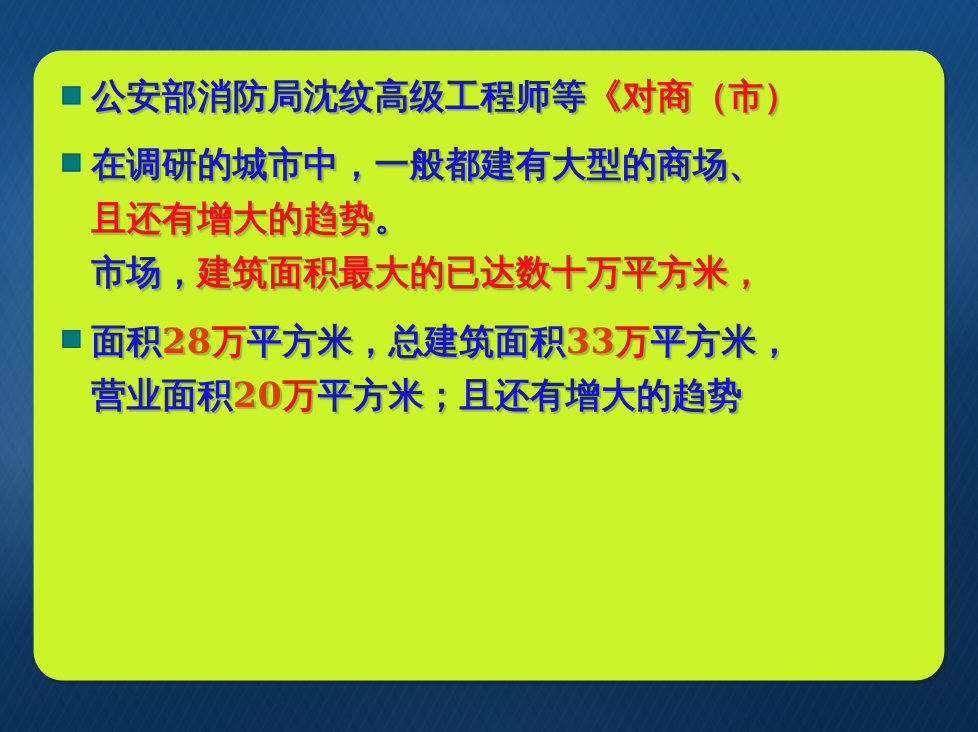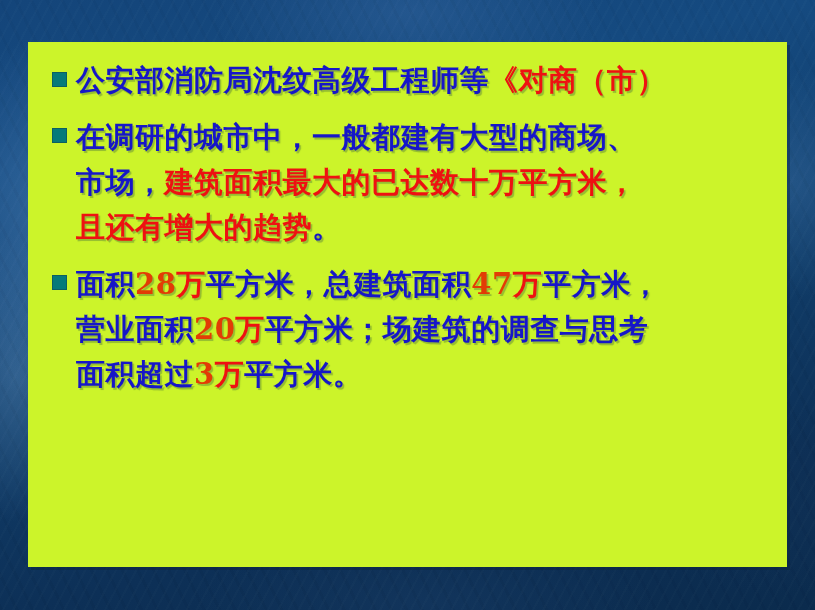--- a/index.html
+++ b/index.html
@@ -55,20 +55,21 @@
   #content-panel {
     position: absolute;
     left: 28px;
     top: 42px;
     width: 759px;
     height: 525px;
     background-color: #ccf42a;
     box-shadow: 3px 3px 0 rgba(8,30,55,0.35);
     box-sizing: border-box;
     padding: 12px 10px 0 10px;
+    border-radius: 24px;
   }
 
   .bullet-block {
     position: relative;
     padding-left: 38px;
     margin-bottom: 2px;
   }
   #b1 { margin-top: 4px; }
   #b2 { margin-top: 12px; }
   #b3 { margin-top: 12px; }
@@ -116,28 +117,27 @@
       <span class="bullet-marker"></span>
       <div class="lines">
           <div class="line"><span class="seg blue">公安部消防局沈纹高级工程师等</span><span class="seg red">《对商（市）</span></div>
         </div>
     </div>
 
     <div class="bullet-block" id="b2">
       <span class="bullet-marker"></span>
       <div class="lines">
           <div class="line"><span class="seg blue">在调研的城市中，一般都建有大型的商场、</span></div>
+          <div class="line"><span class="seg red">且还有增大的趋势</span><span class="seg blue">。</span></div>
           <div class="line"><span class="seg blue">市场，</span><span class="seg red">建筑面积最大的已达数十万平方米，</span></div>
-          <div class="line"><span class="seg red">且还有增大的趋势</span><span class="seg blue">。</span></div>
         </div>
     </div>
 
     <div class="bullet-block" id="b3">
       <span class="bullet-marker"></span>
       <div class="lines">
-          <div class="line"><span class="seg blue">面积</span><span class="seg num">28</span><span class="seg red">万</span><span class="seg blue">平方米，总建筑面积</span><span class="seg num">47</span><span class="seg red">万</span><span class="seg blue">平方米，</span></div>
-          <div class="line"><span class="seg blue">营业面积</span><span class="seg num">20</span><span class="seg red">万</span><span class="seg blue">平方米；场建筑的调查与思考</span></div>
-          <div class="line"><span class="seg blue">面积超过</span><span class="seg num">3</span><span class="seg red">万</span><span class="seg blue">平方米。</span></div>
+          <div class="line"><span class="seg blue">面积</span><span class="seg num">28</span><span class="seg red">万</span><span class="seg blue">平方米，总建筑面积</span><span class="seg num">33</span><span class="seg red">万</span><span class="seg blue">平方米，</span></div>
+          <div class="line"><span class="seg blue">营业面积</span><span class="seg num">20</span><span class="seg red">万</span><span class="seg blue">平方米；且还有增大的趋势</span></div>
         </div>
     </div>
 
   </div>
 </div>
 
 </body></html>

